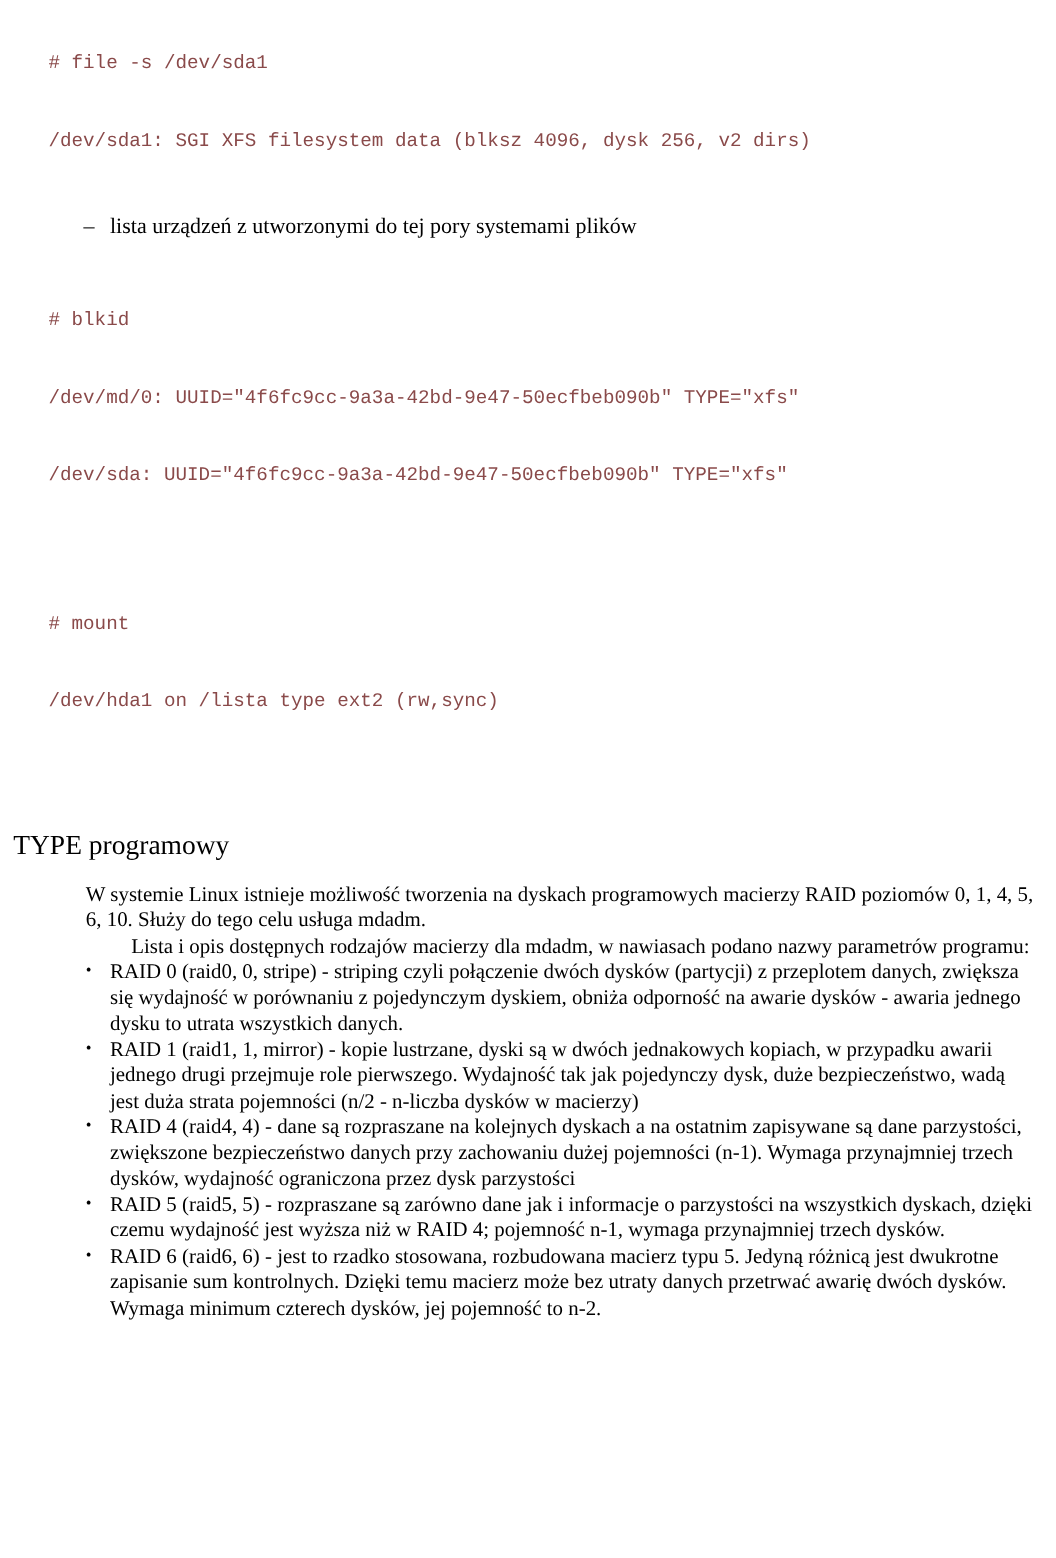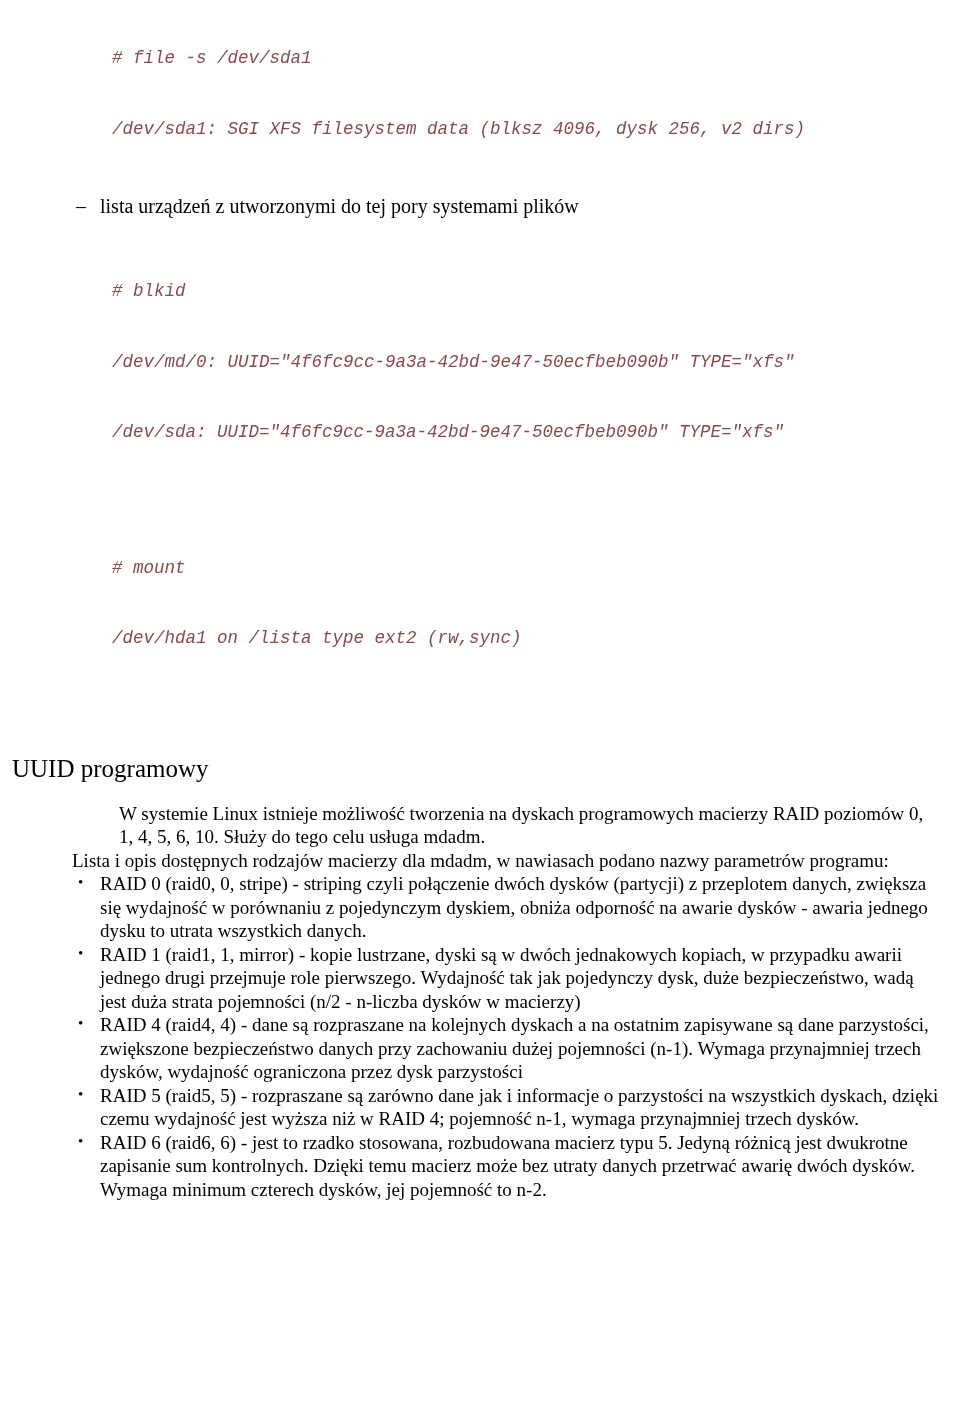--- a/index.html
+++ b/index.html
@@ -24,21 +24,21 @@
 
   
   .code {
     font-family: "Liberation Mono", "DejaVu Sans Mono", monospace;
     color: #8a4a4a;
     font-size: 17.5px;
     line-height: 23.5px;
     white-space: pre;
     letter-spacing: 0px;
   }
-  .code-ml-100 { margin-left: 112px; font-style: italic; }
+  .code-ml-100 { margin-left: 44px; }
 
   
   .txt {
     font-family: "Liberation Serif", "DejaVu Serif", serif;
     font-size: 19px;
     line-height: 23.5px;
     color: #000;
   }
 
   
@@ -75,26 +75,27 @@
   }
   .bullet > .marker {
     position: absolute;
     left: -22px;
     top: -1px;
     font-size: 15px;
   }
 
   .plain-para {
     margin-left: 72px;
-    padding-right: 4px;
+    padding-right: 24px;
     font-size: 19px;
     line-height: 23.5px;
+    text-align: right;
   }
   .plain-para-ind {
-    margin-left: 119px;
+    margin-left: 78px;
     padding-right: 20px;
     font-size: 19px;
     line-height: 23.5px;
   }
 </style>
 </head>
 <body>
 
 <div class="page">
 
@@ -116,21 +117,21 @@
     <div>/dev/sda: UUID="4f6fc9cc-9a3a-42bd-9e47-50ecfbeb090b" TYPE="xfs"</div>
   </div>
 
   <div style="height:18px"></div>
   <div class="code code-ml-100">
     <div># mount</div>
     <div>/dev/hda1 on /lista type ext2 (rw,sync)</div>
   </div>
 
   <div style="height:56px"></div>
-  <div class="heading">UUID programowy</div>
+  <div class="heading">TYPE programowy</div>
 
   <div style="height:18px"></div>
   <div class="txt plain-para-ind">W systemie Linux istnieje możliwość tworzenia na dyskach programowych macierzy RAID poziomów 0, 1, 4, 5, 6, 10. Służy do tego celu usługa mdadm.</div>
   <div class="txt plain-para">Lista i opis dostępnych rodzajów macierzy dla mdadm, w nawiasach podano nazwy parametrów programu:</div>
 
   <div class="txt bullet">
     <span class="marker">•</span>
     <span>RAID 0 (raid0, 0, stripe) - striping czyli połączenie dwóch dysków (partycji) z przeplotem danych, zwiększa się wydajność w porównaniu z pojedynczym dyskiem, obniża odporność na awarie dysków - awaria jednego dysku to utrata wszystkich danych.</span>
   </div>
   <div class="txt bullet">

